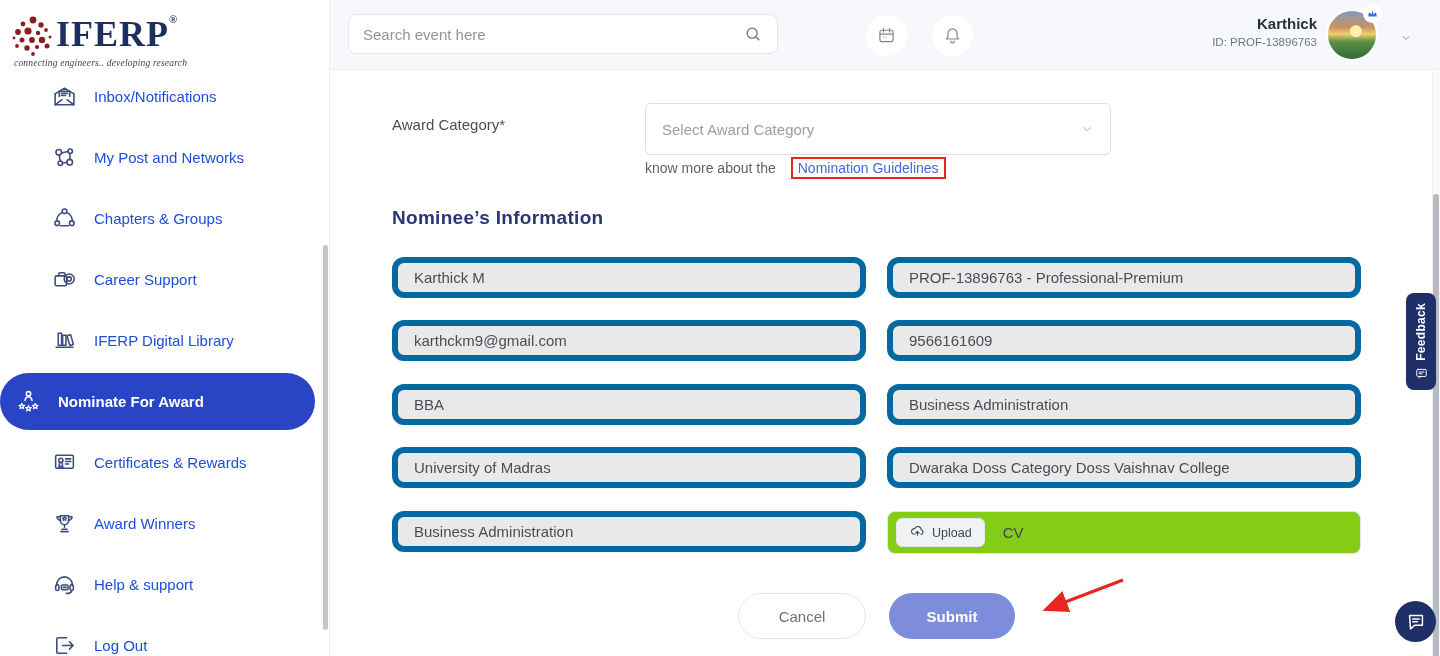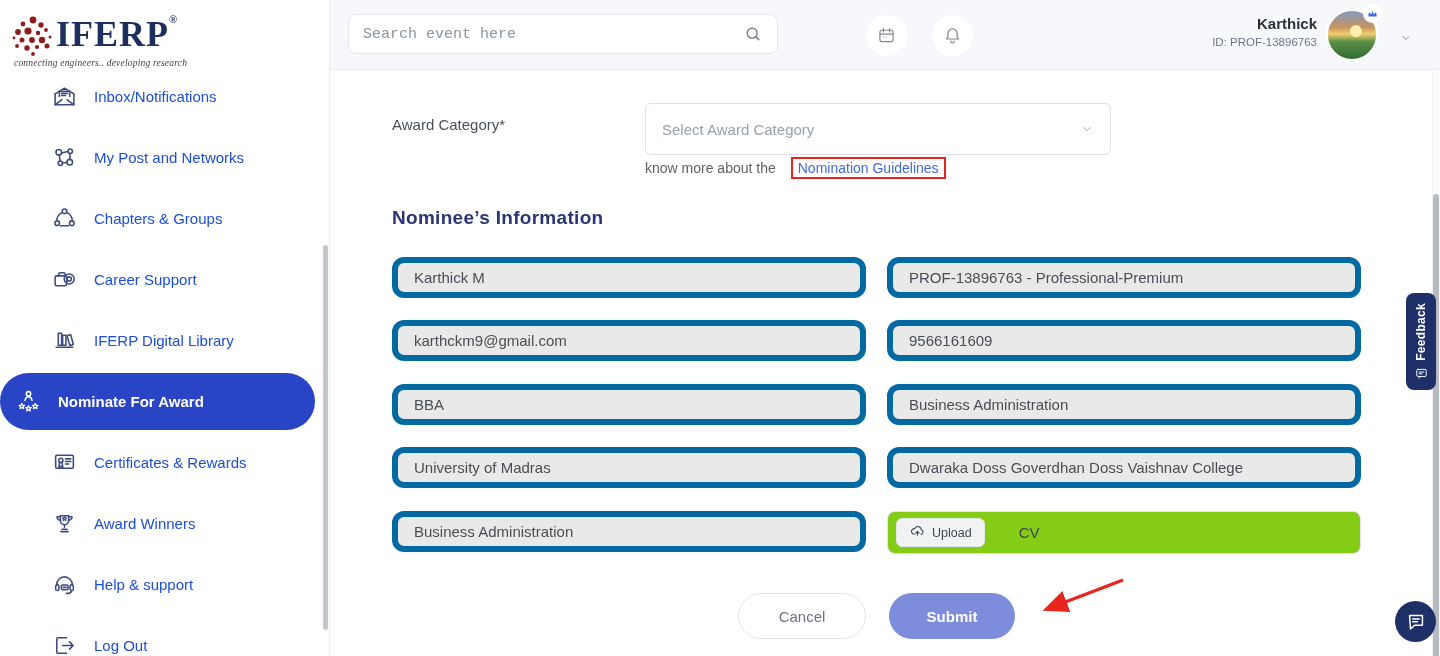--- a/index.html
+++ b/index.html
@@ -25,21 +25,21 @@
   .nav-item.active .nav-icon { color:#fff; }
   .nav-icon svg { stroke:currentColor; fill:none; stroke-width:1.5; stroke-linecap:round; stroke-linejoin:round; }
   .side-scroll { position:absolute; left:323px; top:245px; width:5px; height:385px; background:#c2c6cd; border-radius:3px; }
 
   
   .header { position:absolute; left:330px; top:0; width:1110px; height:70px; background:#f7f8fb;
             border-bottom:1px solid #e9ebf0; }
   .search-box { position:absolute; left:18px; top:14px; width:430px; height:40px; background:#fff;
                 border:1px solid #e3e6eb; border-radius:8px; display:flex; align-items:center; padding:0 14px; }
   .search-box input { flex:1; border:none; outline:none; font-size:15px; color:#0369a1; background:transparent;
-                      font-family:Liberation Mono, monospace; }
+                      font-family:Liberation Sans, sans-serif; }
   .search-box input::placeholder { color:#8e959e; }
   .icon-circle { position:absolute; top:15px; width:41px; height:41px; background:#fff; border-radius:50%;
                  display:flex; align-items:center; justify-content:center; color:#83898f; cursor:pointer; }
   .icon-circle svg { stroke:currentColor; fill:none; stroke-width:1.4; stroke-linecap:round; stroke-linejoin:round; }
   .cal-circle { left:536px; }
   .bell-circle { left:602px; }
   .user-info { position:absolute; right:123px; top:14px; text-align:right; cursor:pointer; }
   .user-name { font-size:15px; font-weight:700; color:#2b2f3a; line-height:19px; }
   .user-id { font-size:11.5px; color:#6e7687; margin-top:3px; }
   .avatar-wrap { position:absolute; right:62px; top:9px; width:52px; height:52px; cursor:pointer; }
@@ -67,21 +67,21 @@
                    color:#2b3674; letter-spacing:0.3px; }
   .dfield { position:absolute; width:474px; height:41px; background:#e9e9e9; border:6px solid #0369a1;
             border-radius:12px; display:flex; align-items:center; padding:0 16px; font-size:15px; color:#494e54; }
   .col-l { left:62px; } .col-r { left:557px; }
   .r0 { top:186px; } .r1 { top:249px; } .r2 { top:313px; } .r3 { top:376px; } .r4 { top:440px; }
   .upload-field { position:absolute; left:557px; top:440px; width:474px; height:43px; background:#84cc16;
                   border:1px solid #e2e5e9; border-radius:8px; display:flex; align-items:center; padding:0 8px; }
   .upload-btn { height:29px; padding:0 12px; background:#f1f2f4; border:1px solid #e2e5e9; border-radius:6px;
                 display:flex; align-items:center; gap:6px; font-size:12.5px; color:#3f4650; cursor:pointer; }
   .upload-btn svg { stroke:#3f4650; fill:none; stroke-width:1.5; stroke-linecap:round; stroke-linejoin:round; }
-  .cv-label { margin-left:34px; font-size:15px; color:#3f4650; }
+  .cv-label { margin-left:18px; font-size:15px; color:#3f4650; }
   .btn-cancel { position:absolute; left:408px; top:522px; width:128px; height:46px; border-radius:23px;
                 background:#fff; border:1px solid #e1e4e9; color:#6b7280; font-size:15px;
                 font-family:"Liberation Sans", sans-serif; cursor:pointer; }
   .btn-submit { position:absolute; left:559px; top:522px; width:126px; height:46px; border-radius:23px;
                 background:#7d8cdb; border:none; color:#fff; font-size:15px; font-weight:700;
                 font-family:"Liberation Sans", sans-serif; cursor:pointer; }
   .annot-arrow { position:absolute; left:695px; top:500px; width:115px; height:52px; pointer-events:none; }
 
   
   .v-scroll-track { position:absolute; right:0; top:71px; width:8px; height:585px; background:#fafafb;
@@ -311,21 +311,21 @@
 
   <div class="section-title">Nominee’s Information</div>
 
   <div class="dfield col-l r0">Karthick M</div>
   <div class="dfield col-r r0">PROF-13896763 - Professional-Premium</div>
   <div class="dfield col-l r1">karthckm9@gmail.com</div>
   <div class="dfield col-r r1">9566161609</div>
   <div class="dfield col-l r2">BBA</div>
   <div class="dfield col-r r2">Business Administration</div>
   <div class="dfield col-l r3">University of Madras</div>
-  <div class="dfield col-r r3">Dwaraka Doss Goverdhan Doss Vaishnav College</div>
+  <div class="dfield col-r r3">Dwaraka Doss Category Doss Vaishnav College</div>
   <div class="dfield col-l r4">Business Administration</div>
 
   <div class="upload-field">
     <div class="upload-btn">
       <svg width="17" height="17" viewBox="0 0 24 24">
           <path d="M7.5 14.5a4 4 0 1 1 .6-7.96A4.8 4.8 0 0 1 17.3 8a3.3 3.3 0 0 1-.7 6.5"></path>
           <path d="M11.8 16v-5.3M9.4 12.9l2.4-2.3 2.4 2.3"></path>
         </svg>
       <span>Upload</span>
     </div>

